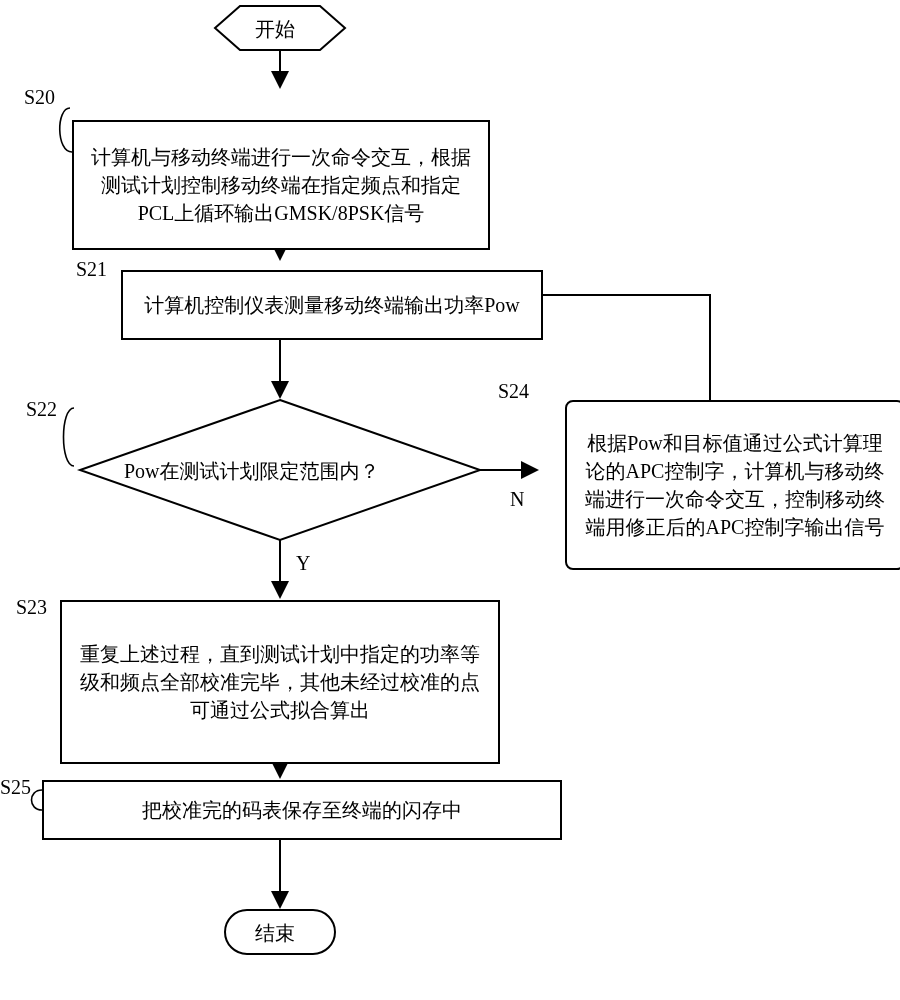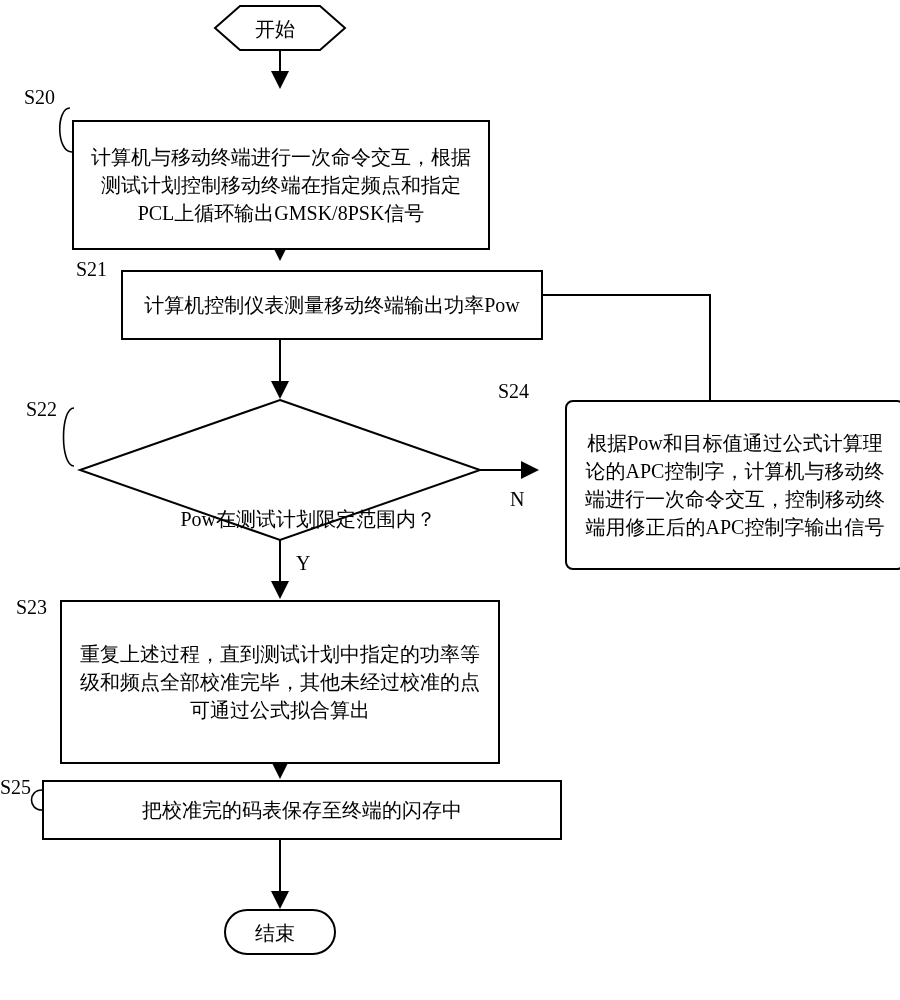--- a/index.html
+++ b/index.html
@@ -84,21 +84,21 @@
 <div class="node rect" style="left:72px; top:90px; width:418px; height:130px;margin-top:30px;">
   <span>计算机与移动终端进行一次命令交互，根据测试计划控制移动终端在指定频点和指定PCL上循环输出GMSK/8PSK信号</span>
 </div>
 <div class="label" style="left:24px; top:86px;">S20</div>
 
 <div class="node rect" style="left:121px; top:260px; width:422px; height:70px;margin-top:10px;">
   <span>计算机控制仪表测量移动终端输出功率Pow</span>
 </div>
 <div class="label" style="left:30px; top:258px;margin-left:46px;">S21</div>
 
-<div class="label" style="left:124px; top:458px; width:312px; text-align:right;margin-top:48px;">Pow在测试计划限定范围内？</div>
+<div class="label" style="left:124px; top:458px; width:312px; text-align:left;">Pow在测试计划限定范围内？</div>
 <div class="label" style="left:26px; top:398px;">S22</div>
 <div class="label" style="left:296px; top:552px;">Y</div>
 <div class="label" style="left:510px; top:488px;">N</div>
 
 <div class="node rect" style="left:565px; top:400px; width:340px; height:170px;border-radius:8px;">
   <span>根据Pow和目标值通过公式计算理论的APC控制字，计算机与移动终端进行一次命令交互，控制移动终端用修正后的APC控制字输出信号</span>
 </div>
 <div class="label" style="left:498px; top:380px;">S24</div>
 
 <div class="node rect" style="left:60px; top:600px; width:440px; height:164px;">

